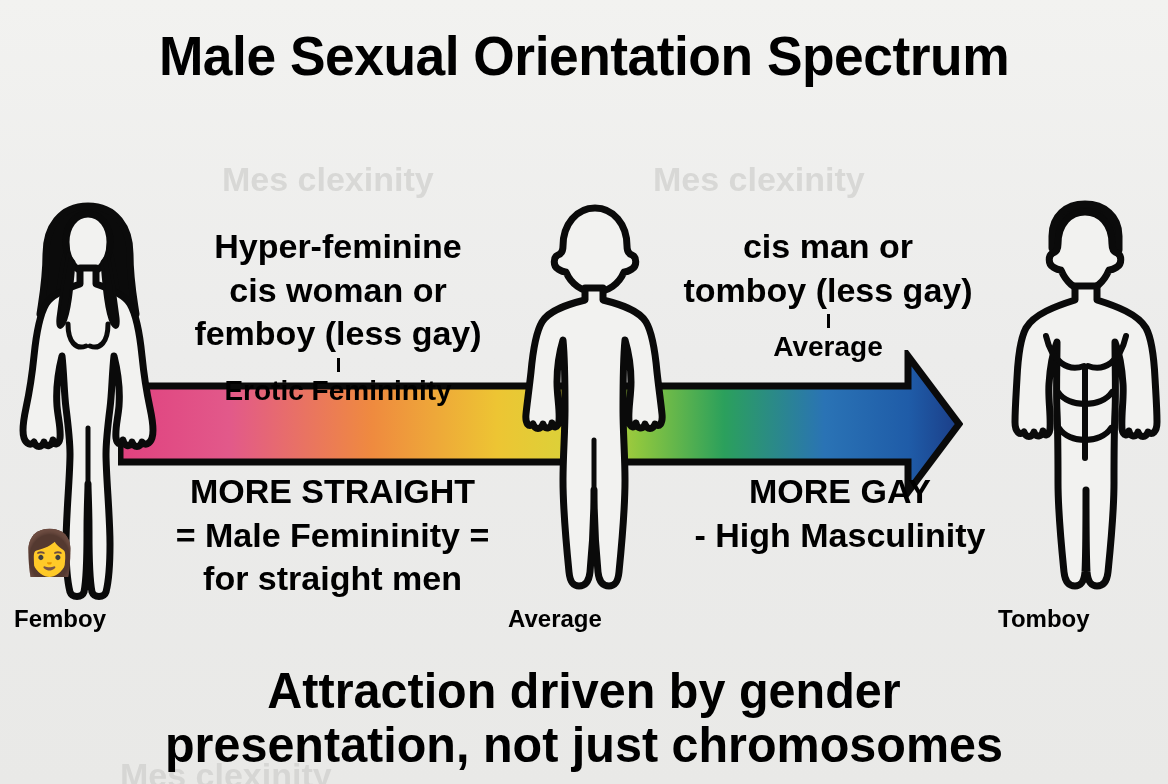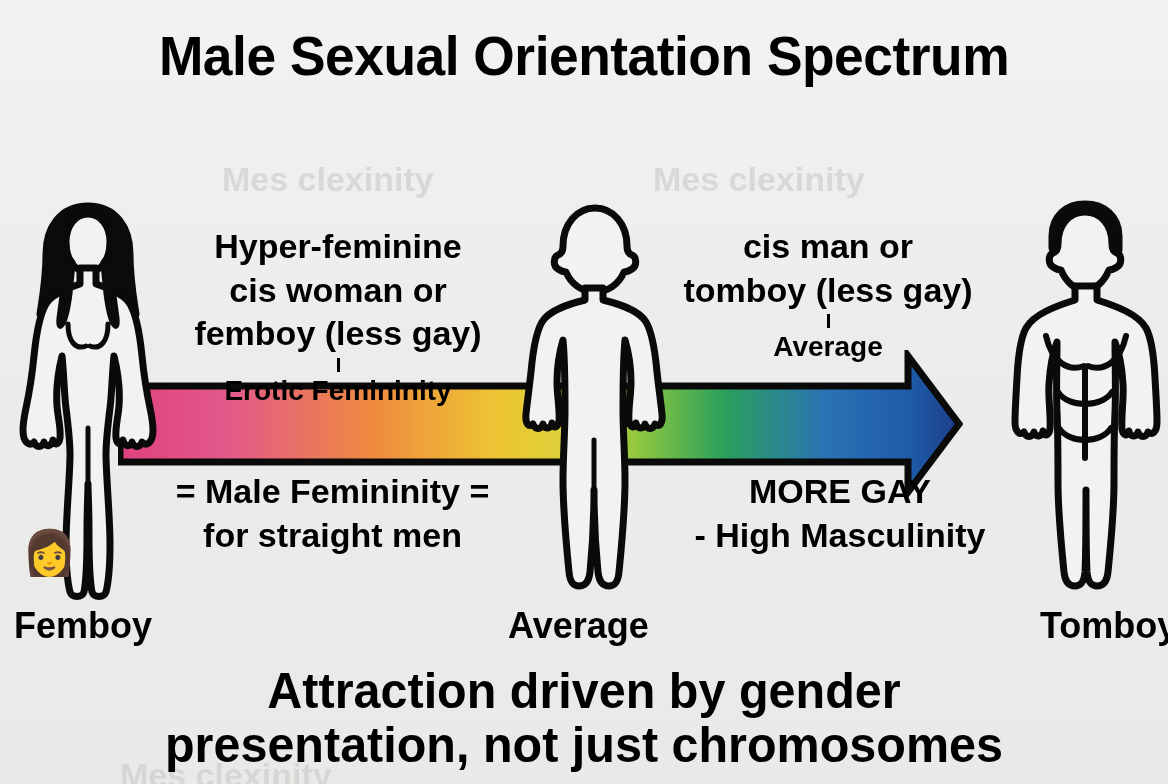--- a/index.html
+++ b/index.html
@@ -109,28 +109,28 @@
 
   
   .figure { position: absolute; }
   #figure-femboy  { left: 8px;   top: 196px; width: 160px; height: 410px; }
   #figure-average { left: 505px; top: 200px; width: 180px; height: 400px; }
   #figure-tomboy  { left: 1008px;top: 196px; width: 155px; height: 405px; }
 
   
   .caption {
     position: absolute;
-    font-size: 36px;
+    font-size: 24px;
     font-weight: 700;
     color: #000;
     white-space: nowrap;
   }
   #caption-femboy  { left: 14px;  top: 605px; }
   #caption-average { left: 508px; top: 605px; }
-  #caption-tomboy  { left: 1040px; top: 605px; }
+  #caption-tomboy  { left: 998px; top: 605px; }
 
   
   #emoji-femboy {
     position: absolute;
     left: 22px;
     top: 531px;
     font-size: 44px;
     line-height: 1;
     user-select: none;
   }
@@ -349,20 +349,21 @@
   </div>
 
   <div class="top-block" id="top-right-block">
     <div>cis man or</div>
     <div>tomboy (less gay)</div>
     <div class="tick"></div>
     <div class="anchor-label">Average</div>
   </div>
 
   <div class="bottom-block" id="bottom-left-block">
+    <div>MORE STRAIGHT</div>
     <div>= Male Femininity =</div>
     <div>for straight men</div>
   </div>
 
   <div class="bottom-block" id="bottom-right-block">
     <div>MORE GAY</div>
     <div>- High Masculinity</div>
   </div>
 
   <div id="emoji-femboy">👩</div>

